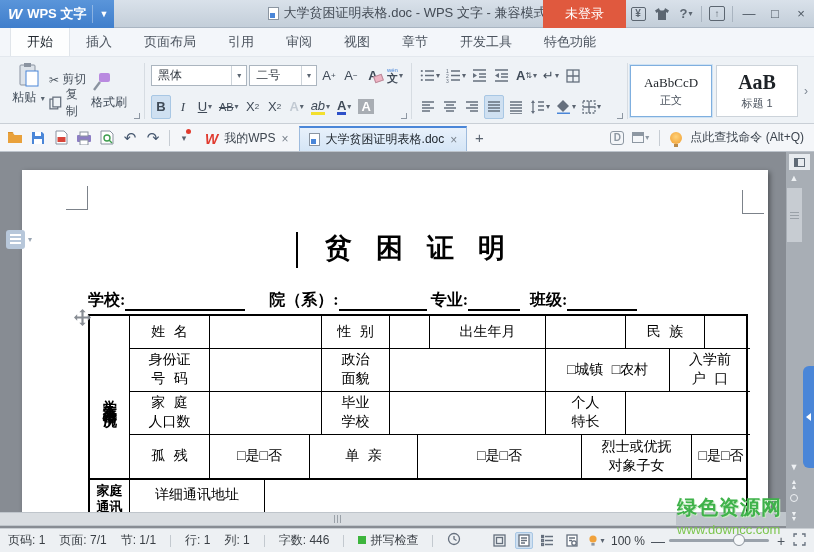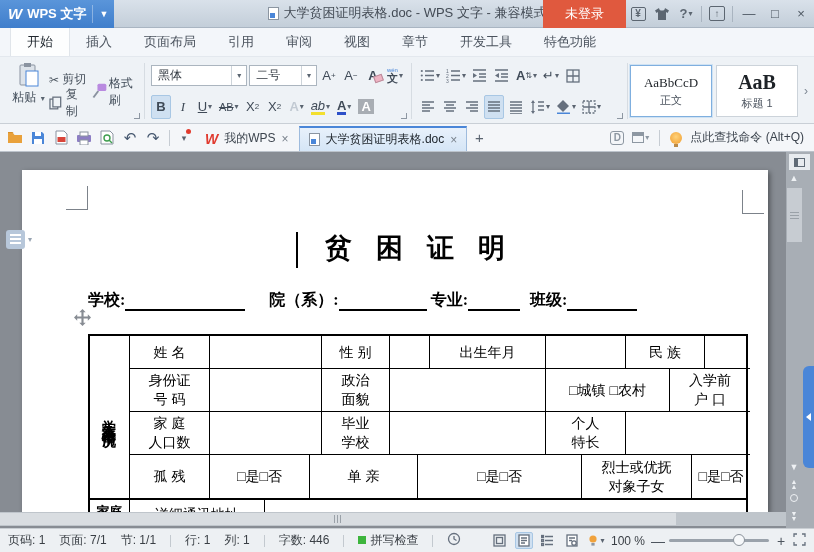--- a/index.html
+++ b/index.html
@@ -39,21 +39,21 @@
   .rrow { display:flex; align-items:center; height:27px; gap:2px; }
   .rbtn { min-width:20px; height:24px; display:inline-flex; align-items:center; justify-content:center; color:#3f4a57; font-size:13px; border-radius:2px; padding:0 2px; }
   .rbtn.on { background:#cfe0f1; border:1px solid #a8c7e4; }
   .dcaret { font-size:8px; color:#5a6470; margin-left:1px; }
   .combo { height:21px; background:#fff; border:1px solid #abb5bf; display:flex; align-items:center; font-size:12px; color:#2f363e; padding-left:6px; }
   .combo .arr { margin-left:auto; width:15px; height:100%; border-left:1px solid #cdd4da; display:flex; align-items:center; justify-content:center; font-size:8px; color:#5a6470; }
   .clip-group { flex-direction:row; gap:2px; justify-content:flex-start; }
   .paste-col { display:flex; flex-direction:column; align-items:center; width:38px; }
   .cutcopy-col { display:flex; flex-direction:column; justify-content:center; gap:3px; }
   .small-cmd { display:flex; align-items:center; gap:3px; color:#4b5560; font-size:12px; height:20px; }
-  .painter-col { display:flex; align-items:center; justify-content:center; width:48px; }
+  .painter-col { display:flex; flex-direction:column; align-items:flex-start; justify-content:center; width:48px; }
   .biglabel { font-size:12px; color:#3f4a57; margin-top:1px; }
   .launcher { position:absolute; right:2px; bottom:2px; width:6px; height:6px; border-right:1.5px solid #8d97a2; border-bottom:1.5px solid #8d97a2; }
   .ico-eraser { position:relative; font-size:13px; font-weight:bold; }
   .ico-eraser:after { content:""; position:absolute; right:-5px; bottom:1px; width:7px; height:5px; background:#efb3c3; border:1px solid #b98a9a; transform:rotate(-20deg); }
   .wen { display:flex; flex-direction:column; align-items:center; line-height:1; font-size:6px; color:#4a86d8; }
   .wen b { font-size:11px; color:#3f4a57; }
   .hl-ab { border-bottom:3px solid #f3df2e; line-height:1; font-style:italic; }
   .fc-a { border-bottom:3px solid #2d50c8; line-height:1; font-weight:bold; }
   .shade-a { background:#a8adb3; color:#fff; padding:0 3px; font-weight:bold; }
   .ghost-a { color:#c2cad3; font-weight:bold; }
@@ -93,21 +93,21 @@
   .mark.tr { left:720px; top:20px; width:22px; height:24px; border-left:1px solid #7c828a; border-bottom:1px solid #7c828a; }
   .doc-title { position:absolute; left:66px; top:60px; width:654px; text-align:center; font-family:"DejaVu Sans","Liberation Sans",sans-serif; font-weight:bold; font-size:27px; color:#000; letter-spacing:24px; text-indent:24px; }
   .caret { position:absolute; left:274px; top:62px; width:2px; height:36px; background:#000; }
   .fields { position:absolute; left:66px; top:120px; width:660px; display:flex; align-items:flex-end; font-family:"Liberation Serif","DejaVu Serif",serif; font-weight:bold; font-size:16px; color:#000; }
   .fgroup { display:flex; align-items:flex-end; }
   .fgroup:nth-child(1) { margin-right:24px; }
   .fgroup:nth-child(2) { margin-right:4px; }
   .fgroup:nth-child(3) { margin-right:10px; }
   .fline { border-bottom:2px solid #000; height:16px; }
 
-  .dtable { position:absolute; left:66px; top:164px; width:660px; border:2px solid #000; font-family:Liberation Sans, sans-serif; font-size:14px; color:#000; }
+  .dtable { position:absolute; left:66px; top:144px; width:660px; border:2px solid #000; font-family:Liberation Mono, monospace; font-size:14px; color:#000; }
   .t-main { display:flex; border-bottom:2px solid #000; }
   .t-side { width:40px; border-right:1px solid #000; display:flex; align-items:center; justify-content:center; writing-mode:vertical-rl; text-orientation:upright; font-weight:bold; letter-spacing:2px; font-size:14px; }
   .t-rows { flex:1; display:flex; flex-direction:column; }
   .trow { display:flex; border-bottom:1px solid #000; }
   .t-rows .trow:last-child { border-bottom:none; }
   .tcell { border-right:1px solid #000; display:flex; align-items:center; justify-content:center; text-align:center; white-space:pre-line; line-height:1.35; }
   .trow .tcell:last-child { border-right:none; flex:1 1 auto; }
   .t-bottom { display:flex; height:46px; }
   .t-side2 { width:40px; border-right:1px solid #000; font-weight:bold; white-space:pre-line; text-align:center; font-size:13px; line-height:1.25; padding-top:4px; }
   .t-lbl { width:135px; border-right:1px solid #000; display:flex; justify-content:center; padding-top:6px; }
@@ -650,13 +650,17 @@
           <div class="zoomthumb"></div>
         </div>
       <span class="zoomsign">+</span>
       <span>
         <svg class="lin" width="13" height="13" viewBox="0 0 13 13">
             <path d="M1 4V1h3M9 1h3v3M12 9v3H9M4 12H1V9"></path>
           </svg></span>
     </div>
   </div>
 
+  <div class="wmark">
+    <div class="l1">绿色资源网</div>
+    <div class="l2">www.downcc.com</div>
+  </div>
 </div>
 
 </body></html>

